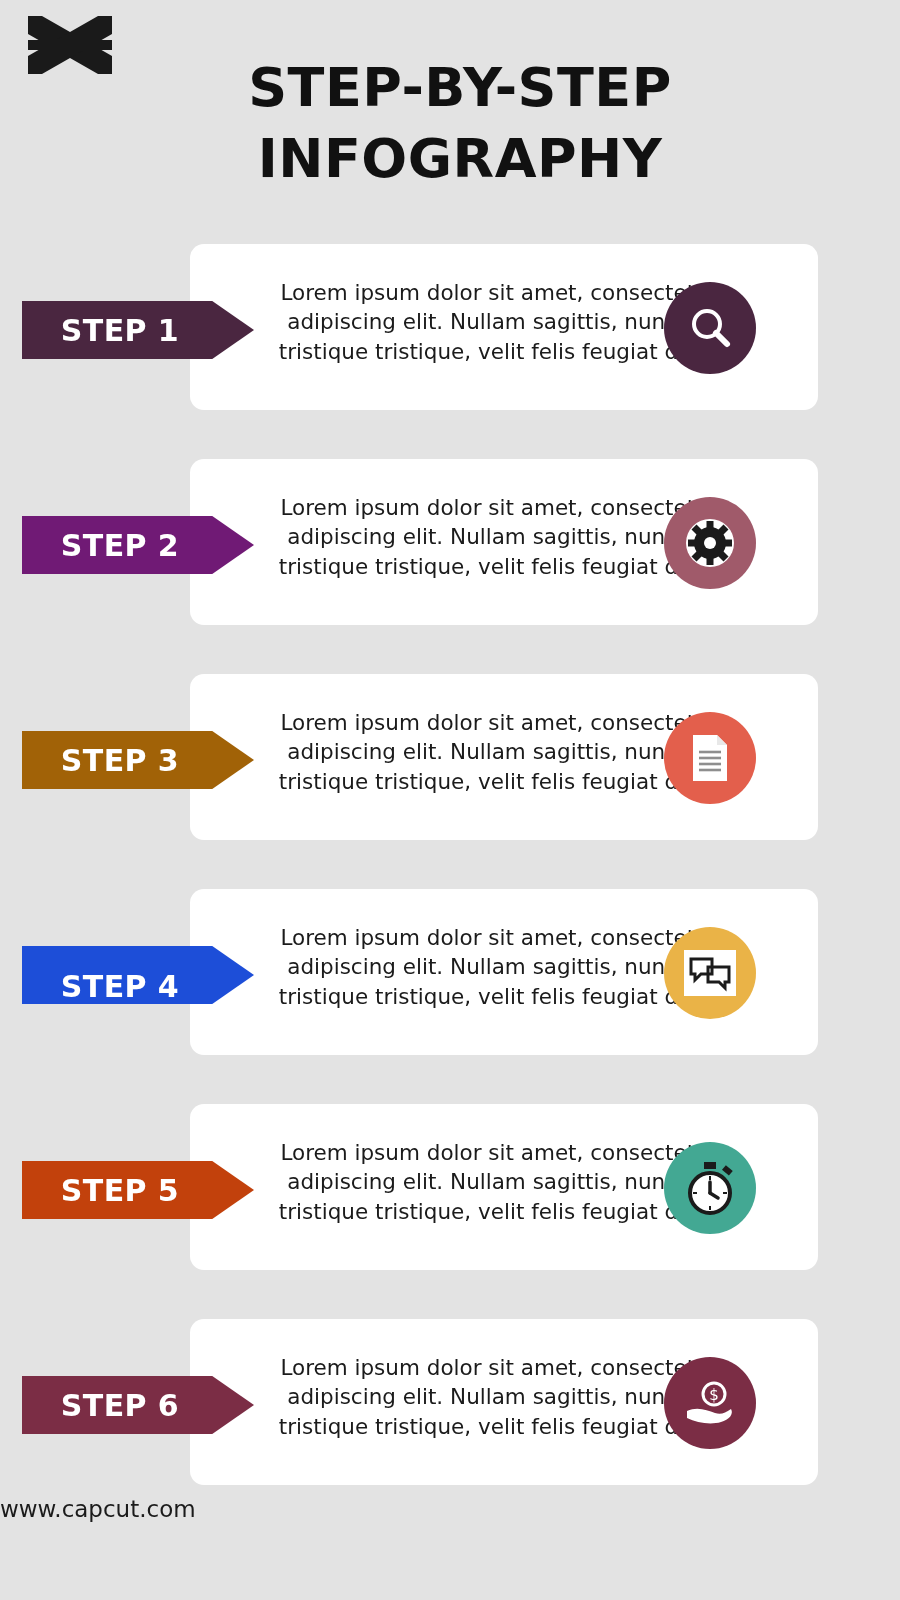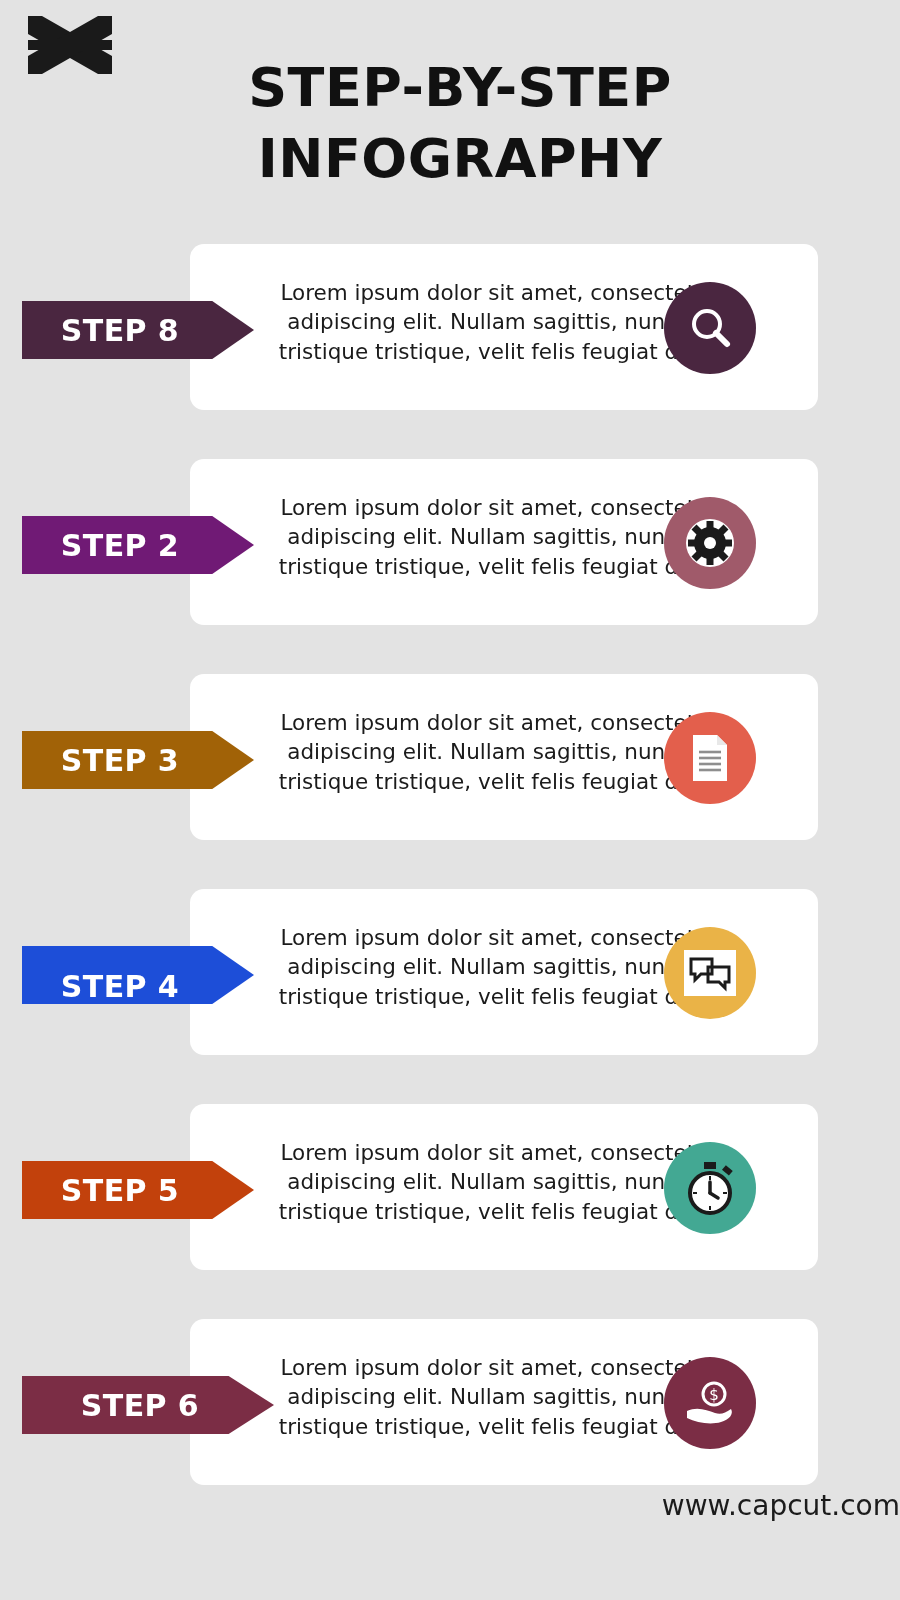--- a/index.html
+++ b/index.html
@@ -104,22 +104,22 @@
     justify-content: center;
   }
   .badge svg { display: block; }
 
   
   .footer {
     position: absolute;
     left: 0;
     right: 0;
     bottom: 78px;
-    text-align: right;
-    font-size: 28px;
+    text-align: left;
+    font-size: 23px;
     color: #1b1b1b;
   }
 </style>
 </head>
 <body>
 
 <div class="header">
   <div class="logo">
     <svg viewBox="0 0 96 70" width="96" height="70" aria-hidden="true">
       <g fill="#1a1a1a">
@@ -143,21 +143,21 @@
       <div class="badge" style="background:#4a2640;">
         <span>
           <svg width="52" height="52" viewBox="0 0 52 52">
             <circle cx="23" cy="22" r="13" fill="none" stroke="#ffffff" stroke-width="4"></circle>
             <line x1="32" y1="31" x2="43" y2="42" stroke="#ffffff" stroke-width="6" stroke-linecap="round"></line>
           </svg>
         </span>
       </div>
     </div>
     <div class="label" style="background:#4a2640;">
-      <span>STEP 8</span>
+      <span>STEP 1</span>
     </div>
   </div>
 
   <div class="step-row">
     <div class="card">
       <div class="card-text">Lorem ipsum dolor sit amet, consectetur adipiscing elit. Nullam sagittis, nunc eu tristique tristique, velit felis feugiat dolor</div>
       <div class="badge" style="background:#a05a6a;">
         <span>
           <svg width="56" height="56" viewBox="0 0 56 56">
             <circle cx="28" cy="28" r="24" fill="#ffffff"></circle>
@@ -259,20 +259,20 @@
       <div class="badge" style="background:#7b2d45;">
         <span>
           <svg width="58" height="52" viewBox="0 0 58 52">
             <circle cx="33" cy="17" r="11" fill="none" stroke="#ffffff" stroke-width="3"></circle>
             <text x="33" y="23" font-size="15" fill="#ffffff" text-anchor="middle" font-family="DejaVu Sans, sans-serif">$</text>
             <path d="M6 34 C16 29, 26 33, 34 36 C40 38, 44 36, 50 32 C53 37, 48 43, 40 45 C30 48, 16 46, 6 41 Z" fill="#ffffff"></path>
           </svg>
         </span>
       </div>
     </div>
-    <div class="label" style="background:#7b2d45;padding-left:20px;">
+    <div class="label" style="background:#7b2d45;">
       <span>STEP 6</span>
     </div>
   </div>
 
 </div>
 
 <div class="footer">www.capcut.com</div>
 
 </body></html>

